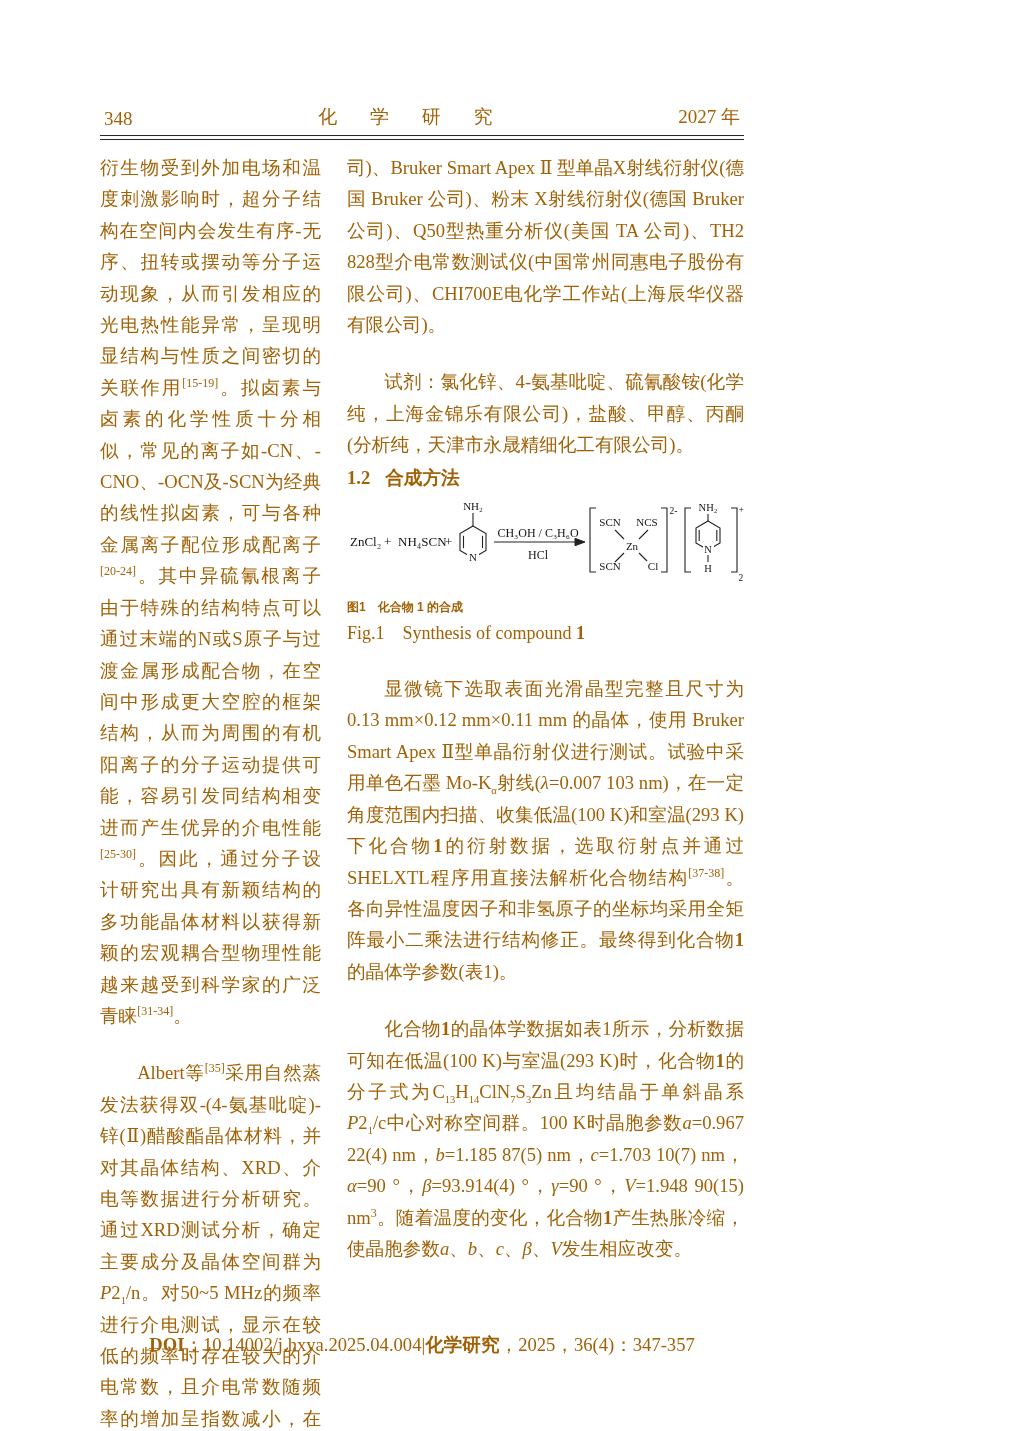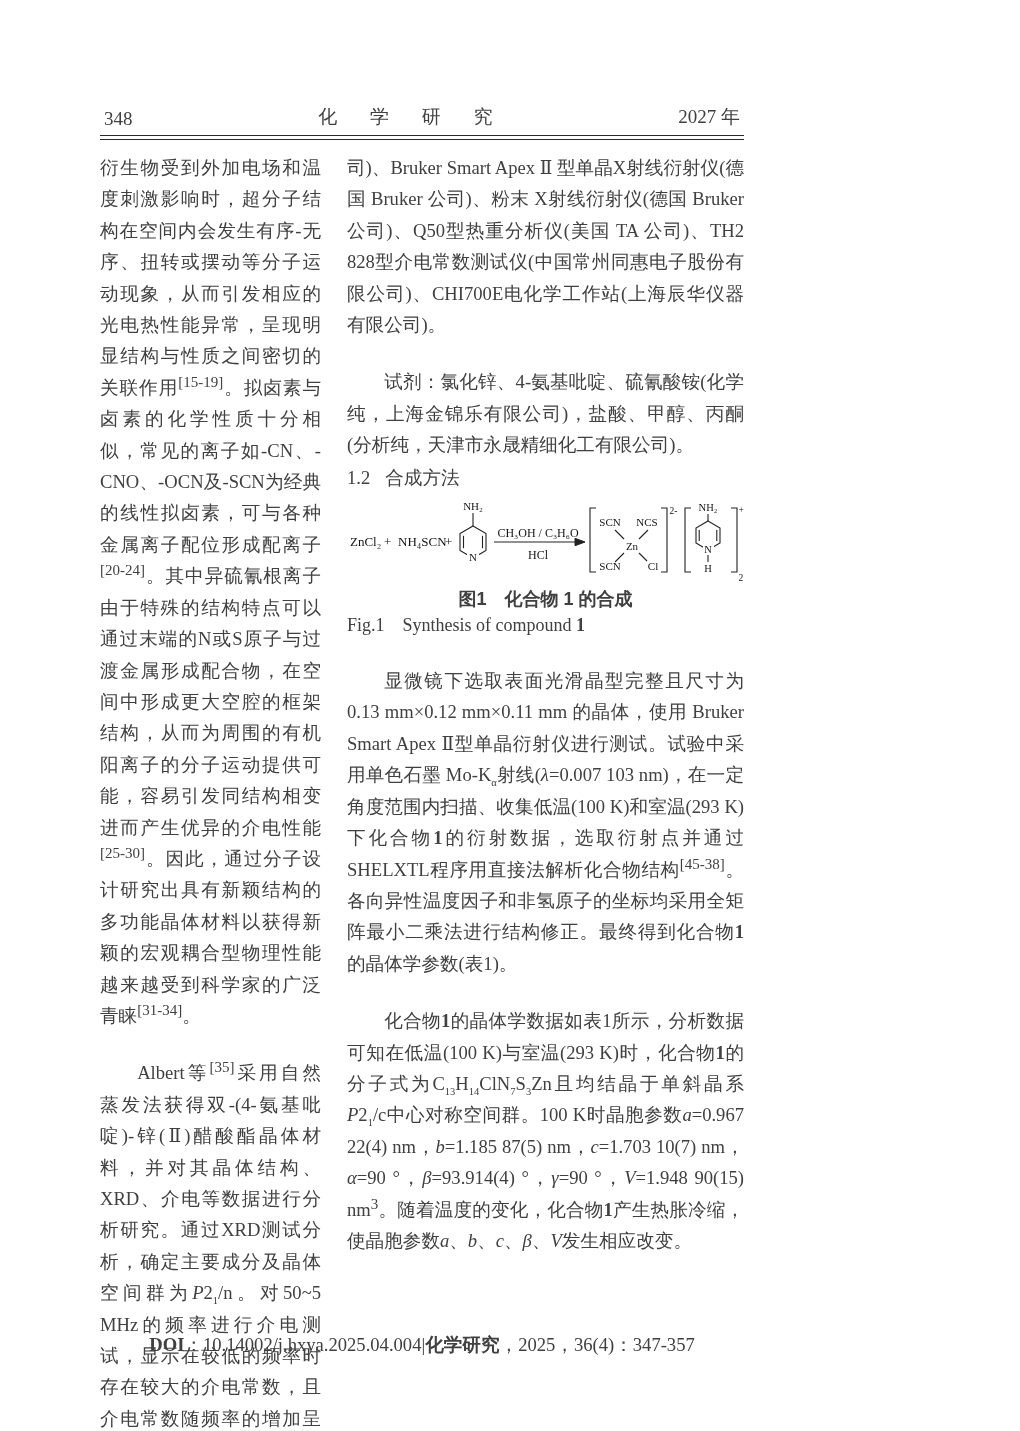--- a/index.html
+++ b/index.html
@@ -3,58 +3,58 @@
 <meta charset="utf-8">
 <title>Paper Page</title>
 <style>
   html,body{margin:0;padding:0;background:#ffffff;}
   .page{
     position:relative;
     width:844px;height:1431px;
     background:#fff;
     overflow:hidden;
     font-family:"Liberation Serif","DejaVu Serif",serif;
-    color:#404040;
+    color:#a16207;
     box-sizing:border-box;
   }
   .content{margin:0 100px;}
   .header{
     display:flex;justify-content:space-between;align-items:flex-end;
     padding:104px 4px 5px 4px;
     font-size:19px;
   }
   .jtitle{letter-spacing:14px;text-indent:14px;}
   .rule{height:3px;border-top:1.5px solid #2a2a2a;border-bottom:1.5px solid #2a2a2a;}
   .columns{display:flex;gap:26px;margin-top:12px;}
   .col{width:397px;}
   p.body{
     margin:0;
     font-size:18.6px;
     line-height:31.4px;
     text-align:justify;
     text-justify:inter-ideograph;
   }
   p.indent{text-indent:2em;margin-top:26px;}
-  p.body sup{font-size:15px;line-height:0;}
+  p.body sup{font-size:12px;line-height:0;}
   p.body sub{font-size:10.5px;line-height:0;}
   .sub-h{
     font-family:"Liberation Sans","DejaVu Sans",sans-serif;
-    font-weight:normal;font-size:18.6px;
+    font-weight:bold;font-size:18.6px;
     line-height:31.4px;
     margin:1px 0 1px 0;
   }
   .sub-h .sub-num{font-family:"Liberation Serif",serif;margin-right:15px;}
   figure.scheme{margin:3px 0 2px 0;padding:0;}
   .scheme svg{display:block;}
   .scheme text{fill:#141414;font-family:"Liberation Serif","DejaVu Serif",serif;}
   .scheme line,.scheme path,.scheme polygon{stroke:#222;}
   .cap-zh{
-    text-align:center;
+    text-align:left;
     font-family:"Liberation Sans","DejaVu Sans",sans-serif;
-    font-weight:bold;font-size:18px;line-height:26px;
+    font-weight:bold;font-size:12px;line-height:26px;margin-top:8px;
   }
   .cap-en{text-align:left;font-size:18px;line-height:27px;}
   .footer{
     position:absolute;left:0;top:1332px;width:100%;
     text-align:center;font-size:18.6px;
   }
 </style>
 </head>
 <body>
 
@@ -137,21 +137,21 @@
               <text x="361" y="76" font-size="10.5" text-anchor="middle" stroke="none">H</text>
               <path d="M384,12 L390,12 L390,76 L384,76" fill="none"></path>
               <text x="391.5" y="17" font-size="9.5" stroke="none">+</text>
               <text x="391.5" y="85" font-size="9.5" stroke="none">2</text>
             </g>
           </svg>
           <div class="cap-zh">图1　化合物 1 的合成</div>
           <div class="cap-en">Fig.1　Synthesis of compound <b>1</b></div>
         </figure>
 
-        <p class="body indent">显微镜下选取表面光滑晶型完整且尺寸为0.13 mm×0.12 mm×0.11 mm 的晶体，使用 Bruker Smart Apex Ⅱ型单晶衍射仪进行测试。试验中采用单色石墨 Mo-K<sub>α</sub>射线(<i>λ</i>=0.007 103 nm)，在一定角度范围内扫描、收集低温(100 K)和室温(293 K)下化合物<b>1</b>的衍射数据，选取衍射点并通过 SHELXTL程序用直接法解析化合物结构<sup>[45-38]</sup>。各向异性温度因子和非氢原子的坐标均采用全矩阵最小二乘法进行结构修正。最终得到化合物<b>1</b>的晶体学参数(表1)。</p>
+        <p class="body indent">显微镜下选取表面光滑晶型完整且尺寸为0.13 mm×0.12 mm×0.11 mm 的晶体，使用 Bruker Smart Apex Ⅱ型单晶衍射仪进行测试。试验中采用单色石墨 Mo-K<sub>α</sub>射线(<i>λ</i>=0.007 103 nm)，在一定角度范围内扫描、收集低温(100 K)和室温(293 K)下化合物<b>1</b>的衍射数据，选取衍射点并通过 SHELXTL程序用直接法解析化合物结构<sup>[37-38]</sup>。各向异性温度因子和非氢原子的坐标均采用全矩阵最小二乘法进行结构修正。最终得到化合物<b>1</b>的晶体学参数(表1)。</p>
         <p class="body indent">化合物<b>1</b>的晶体学数据如表1所示，分析数据可知在低温(100 K)与室温(293 K)时，化合物<b>1</b>的分子式为C<sub>13</sub>H<sub>14</sub>ClN<sub>7</sub>S<sub>3</sub>Zn且均结晶于单斜晶系<i>P</i>2<sub>1</sub>/c中心对称空间群。100 K时晶胞参数<i>a</i>=0.967 22(4) nm，<i>b</i>=1.185 87(5) nm，<i>c</i>=1.703 10(7) nm，<i>α</i>=90 °，<i>β</i>=93.914(4) °，<i>γ</i>=90 °，<i>V</i>=1.948 90(15) nm<sup>3</sup>。随着温度的变化，化合物<b>1</b>产生热胀冷缩，使晶胞参数<i>a</i>、<i>b</i>、<i>c</i>、<i>β</i>、<i>V</i>发生相应改变。</p>
 
       </div>
 
     </div>
   </div>
 
   <div class="footer"><b>DOI</b>：10.14002/j.hxya.2025.04.004|<b>化学研究</b>，2025，36(4)：347-357</div>
 </div>
 

